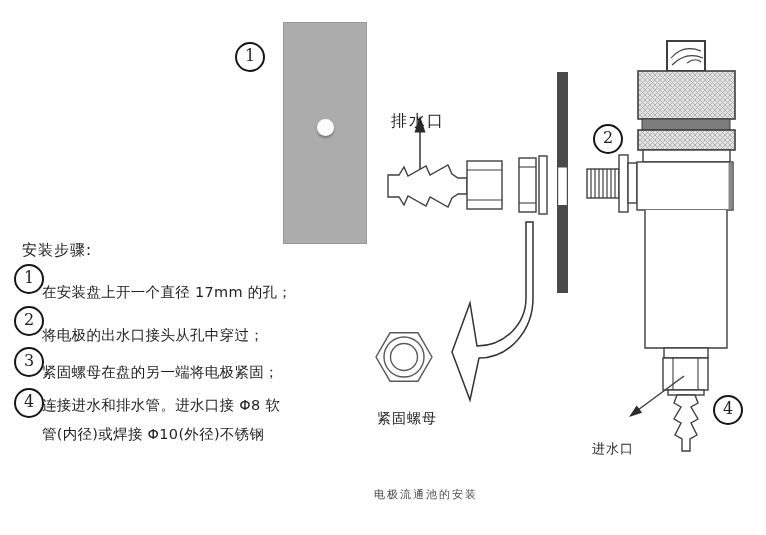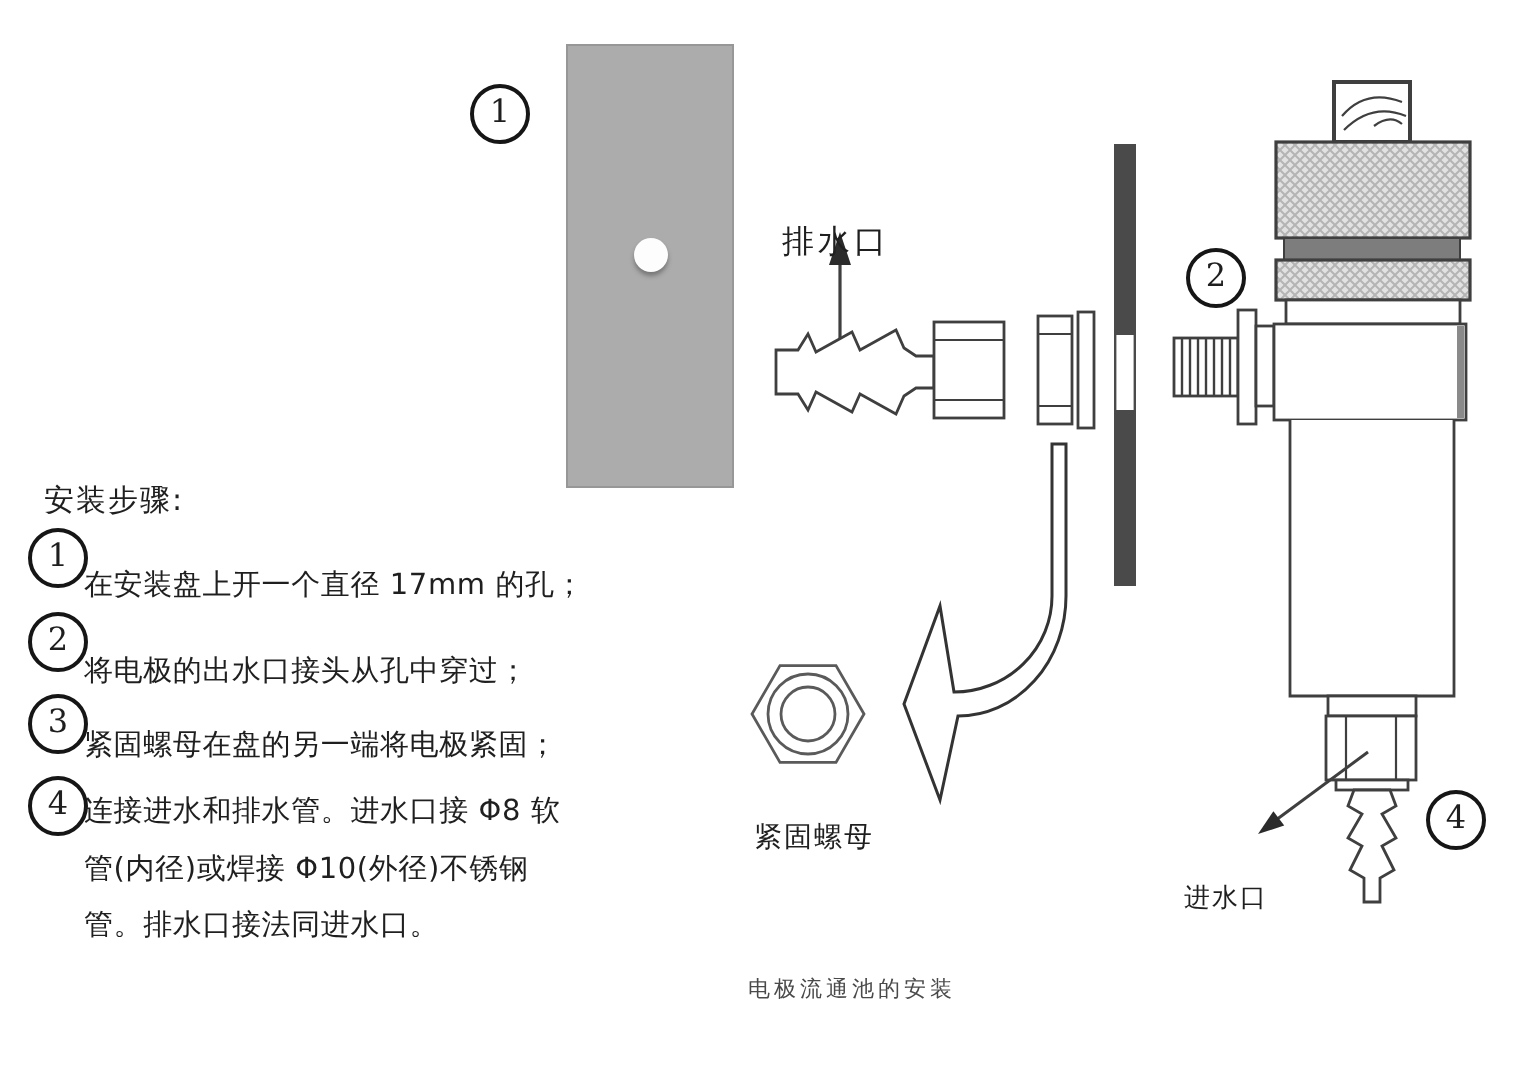--- a/index.html
+++ b/index.html
@@ -133,15 +133,14 @@
 
   <div class="badge step-badge" style="top:306px;">2</div>
   <div class="stepline" style="top:326px;">将电极的出水口接头从孔中穿过；</div>
 
   <div class="badge step-badge" style="top:347px;">3</div>
   <div class="stepline" style="top:363px;">紧固螺母在盘的另一端将电极紧固；</div>
 
   <div class="badge step-badge" style="top:388px;">4</div>
   <div class="stepline" style="top:396px;">连接进水和排水管。进水口接 Φ8 软</div>
   <div class="stepline" style="top:425px;">管(内径)或焊接 Φ10(外径)不锈钢</div>
-  <div class="stepline" style="top:453px;">管。排水口接法同进水口。</div>
 
 </div>
 
 </body></html>

